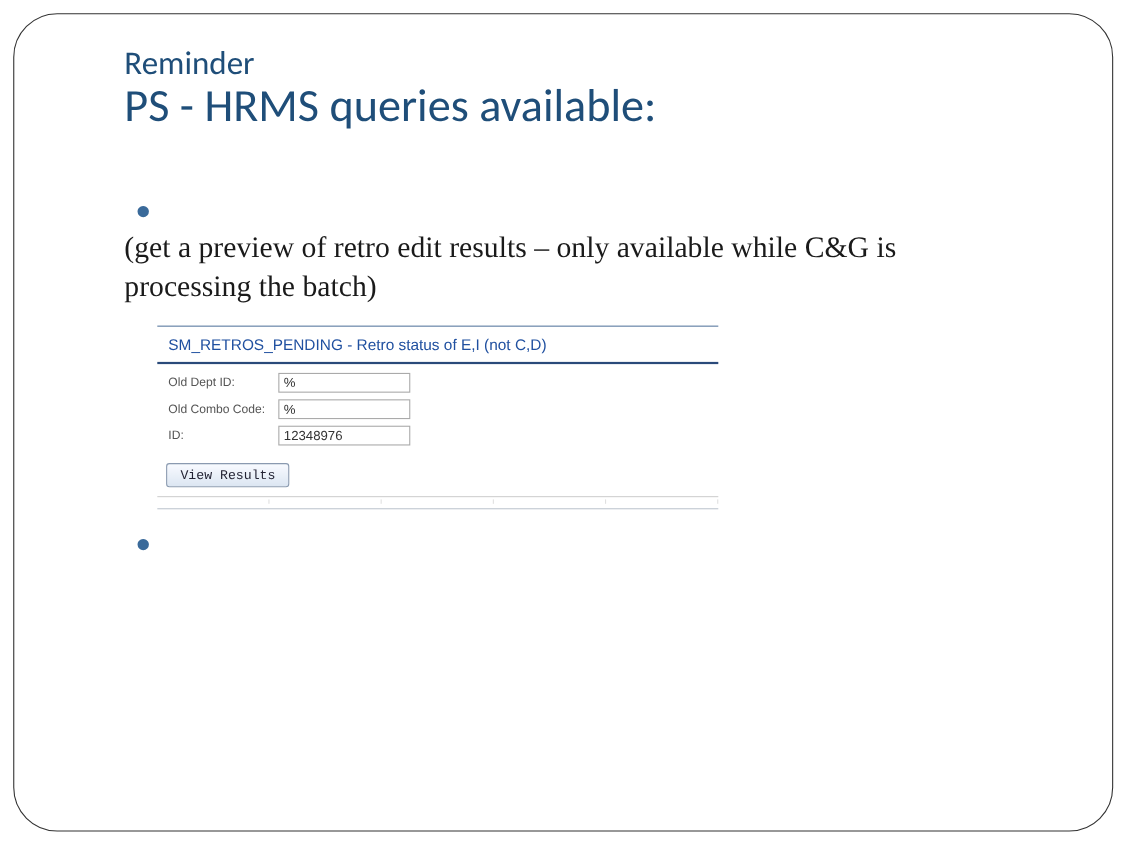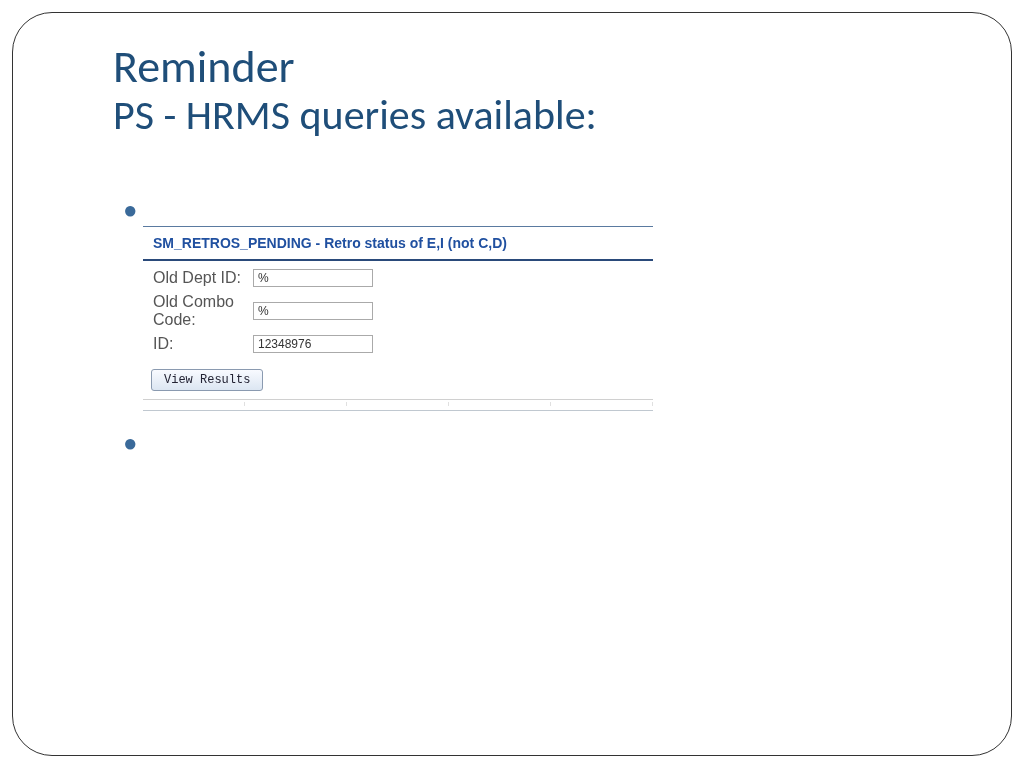--- a/index.html
+++ b/index.html
@@ -18,21 +18,21 @@
       bottom: 12px;
       border: 1.5px solid #333;
       border-radius: 40px;
       padding: 28px 100px 40px 100px;
     }
     .title-block {
       margin-bottom: 60px;
     }
     .title-line1 {
       font-family: Calibri, Arial, sans-serif;
-      font-size: 46px;
+      font-size: 30px;
       color: #1f4e79;
       font-weight: 400;
       line-height: 1.1;
     }
     .title-line2 {
       font-family: Calibri, Arial, sans-serif;
       font-size: 42px;
       color: #1f4e79;
       font-weight: 400;
       line-height: 1.1;
@@ -68,35 +68,35 @@
       margin-left: 20px;
       width: 510px;
       border-top: 1px solid #5a7aa0;
       border-bottom: 1px solid #c0c8d0;
       background: #fff;
       font-family: Arial, sans-serif;
       margin-bottom: 20px;
     }
     .panel-title {
       font-size: 14px;
-      font-weight: bold;
+      font-weight: normal;
       color: #2050a0;
       padding: 8px 6px 8px 10px;
       border-bottom: 2px solid #2a4a7a;
     }
     .panel-body {
       padding: 8px 0 6px 10px;
     }
     .field-row {
       display: flex;
       align-items: center;
       margin-bottom: 6px;
     }
     .field-label {
-      font-size: 16px;
+      font-size: 11px;
       color: #555;
       width: 100px;
     }
     .field-input {
       border: 1px solid #aaa;
       padding: 2px 4px;
       font-size: 12px;
       color: #333;
       height: 18px;
       width: 120px;
@@ -137,20 +137,21 @@
 <div class="slide-frame">
   <div class="title-block">
     <div class="title-line1">Reminder</div>
     <div class="title-line2">PS - HRMS queries available:</div>
   </div>
 
   <div class="content">
     <div class="bullet-item">
       <span class="bullet">●</span>
     </div>
+    <div class="sub-text">(get a preview of retro edit results – only available while C&amp;G is processing the batch)</div>
 
     <div class="query-panel">
       <div class="panel-title">SM_RETROS_PENDING - Retro status of E,I (not C,D)</div>
       <div class="panel-body">
         <div class="field-row">
           <span class="field-label">Old Dept ID:</span>
           <input class="field-input" value="%" style="">
         </div>
         <div class="field-row">
           <span class="field-label">Old Combo Code:</span>

